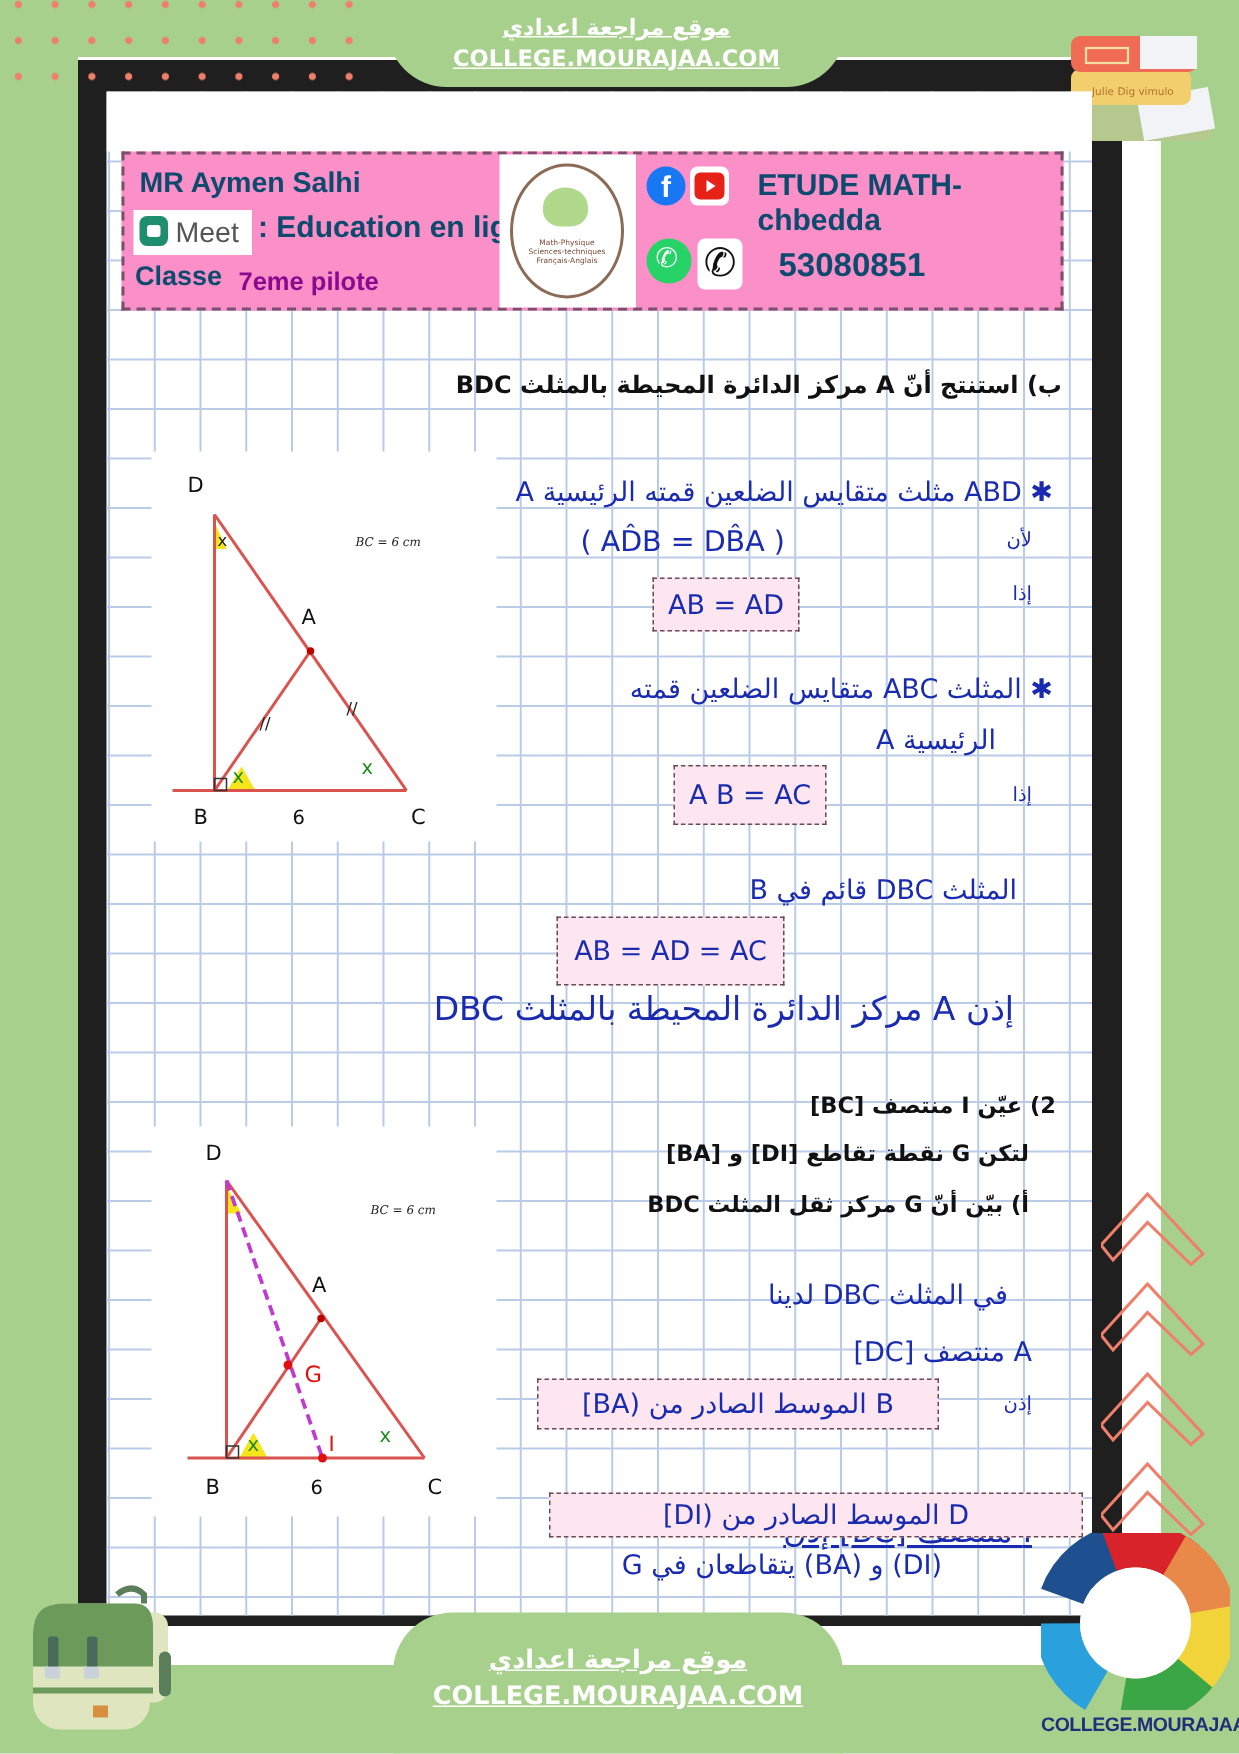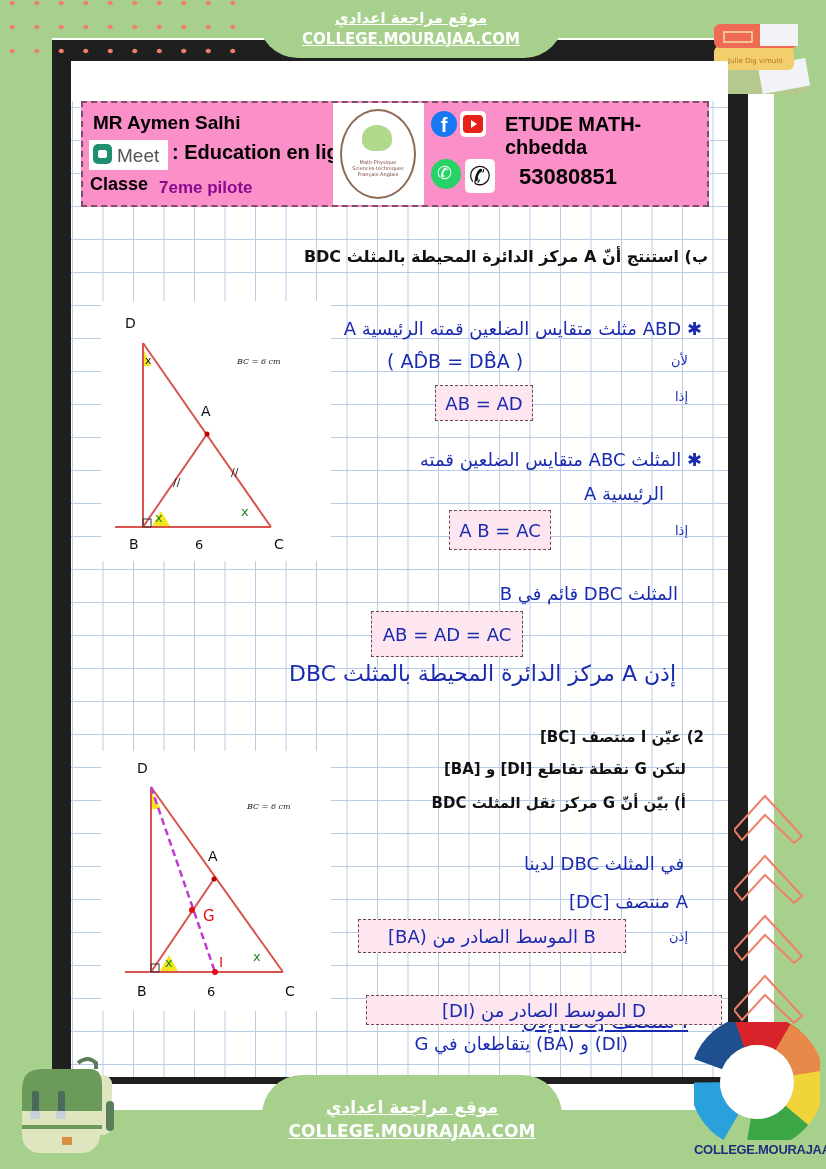--- a/index.html
+++ b/index.html
@@ -44,21 +44,21 @@
   }
   .page-top-white {
     position: absolute; left: 0; top: 0; width: 100%; height: 40px; background: #fff;
   }
   
   .banner {
     position: absolute; left: 10px; top: 40px; width: 628px; height: 106px;
     background: #fb8fc7;
     border: 2px dashed #7d4f6f;
   }
-  .banner .txt { position: absolute; font-family: "Liberation Sans", sans-serif; font-weight: bold; color: #000000; }
+  .banner .txt { position: absolute; font-family: "Liberation Sans", sans-serif; font-weight: bold; color: #0c4a6e; }
   .b-name { left: 10px; top: 9px; font-size: 19px; }
   .b-meet-box { position: absolute; left: 6px; top: 37px; width: 79px; height: 30px; background: #fff; }
   .b-meet-icon { position: absolute; left: 4px; top: 4px; width: 19px; height: 20px; background: #1e8e6e; border-radius: 5px; }
   .b-meet-icon::after { content: ""; position: absolute; left: 5px; top: 6px; width: 9px; height: 8px; background: #fff; border-radius: 2px; }
   .b-meet-label { position: absolute; left: 28px; top: 5px; font-size: 19px; color: #555; font-family: "Liberation Sans", sans-serif; }
   .b-edu { left: 89px; top: 38px; font-size: 20px; }
   .b-classe { left: 7px; top: 71px; font-size: 18px; }
   .b-level { left: 76px; top: 75px; font-size: 17px; color: #8a0a8f !important; }
   .b-logo { position: absolute; left: 250px; top: 0; width: 91px; height: 102px; background: #fff; }
   .b-logo-circle { position: absolute; left: 7px; top: 6px; width: 76px; height: 90px; border-radius: 50%; border: 2px solid #8b6b55; }
@@ -207,21 +207,21 @@
     <text x="92" y="170" font-size="15" fill="#e01010" font-family="DejaVu Sans, sans-serif">G</text>
     <text x="108" y="216" font-size="14" fill="#e01010" font-family="DejaVu Sans, sans-serif">I</text>
     <text x="26" y="245" font-size="14" fill="#111" font-family="DejaVu Sans, sans-serif">B</text>
     <text x="174" y="245" font-size="14" fill="#111" font-family="DejaVu Sans, sans-serif">C</text>
     <text x="96" y="245" font-size="13" fill="#111" font-family="DejaVu Sans, sans-serif">6</text>
     <text x="136" y="58" font-size="8" fill="#222" font-style="italic" font-family="DejaVu Serif, serif">BC = 6 cm</text>
     <text x="142" y="210" font-size="13" fill="#1a8a1a" font-family="DejaVu Sans, sans-serif">x</text>
     <text x="54" y="216" font-size="13" fill="#1a8a1a" font-family="DejaVu Sans, sans-serif">x</text>
   </svg>
 
-  <div class="hand" style="right:44px;top:792px;font-size:18px;">في المثلث DBC لدينا</div>
+  <div class="hand" style="right:56px;top:792px;font-size:18px;">في المثلث DBC لدينا</div>
   <div class="hand" style="right:40px;top:830px;font-size:18px;">A منتصف [DC]</div>
   <div class="hand" style="right:40px;top:868px;font-size:13px;">إذن</div>
   <div class="box" style="left:287px;top:858px;width:268px;height:34px;">[BA) الموسط الصادر من B</div>
   <div class="hand" style="right:40px;top:948px;font-size:21px;text-decoration:underline;">I منتصف [BC] إذن</div>
   <div class="box" style="left:295px;top:934px;width:356px;height:30px;">[DI) الموسط الصادر من D</div>
   <div class="hand" style="right:100px;top:972px;font-size:18px;">(DI) و (BA) يتقاطعان في G</div>
 </div>
 
 <svg class="deco" style="left:734px;top:790px" width="76" height="240" viewBox="0 0 76 240">
   <g fill="none" stroke="#ef7f6a" stroke-width="2">

